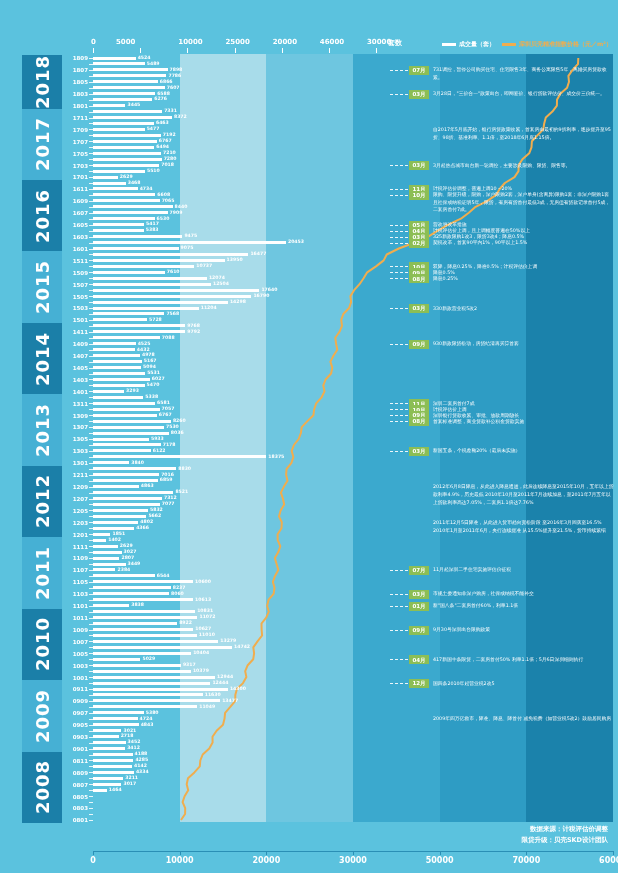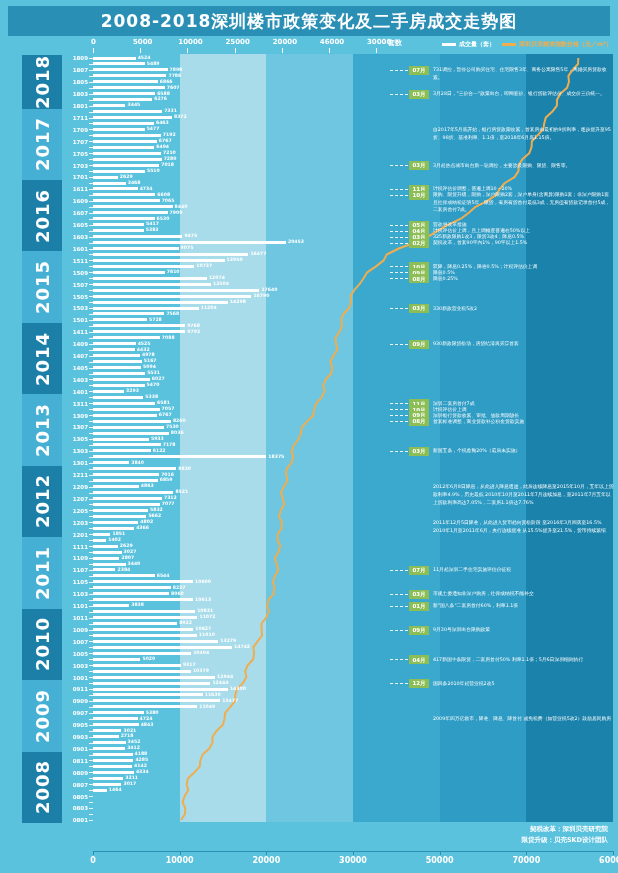--- a/index.html
+++ b/index.html
@@ -73,28 +73,25 @@
 
   
   .footer{ position:absolute; right:10px; bottom:26px; text-align:right; }
   .footer div{ color:#ffffff; font-size:6.5px; line-height:1.8; font-weight:bold; }
 </style>
 </head>
 <body>
 
 <div id="page">
 
-  <div class="title-bar">
-    <span class="t">2008-2018深圳楼市政策变化及二手房成交走势图</span>
-  </div>
 
   <div class="top-axis" id="top-axis">
       <span class="tick" style="left: 91px;">0</span>
       <span class="tmark" style="left: 93px;"></span>
-      <span class="tick" style="left: 133px;">5000</span>
+      <span class="tick" style="left: 116px;">5000</span>
       <span class="tmark" style="left: 140.167px;"></span>
       <span class="tick" style="left: 178.333px;">10000</span>
       <span class="tmark" style="left: 187.333px;"></span>
       <span class="tick" style="left: 225.5px;">25000</span>
       <span class="tmark" style="left: 234.5px;"></span>
       <span class="tick" style="left: 272.667px;">20000</span>
       <span class="tmark" style="left: 281.667px;"></span>
       <span class="tick" style="left: 319.833px;">46000</span>
       <span class="tmark" style="left: 328.833px;"></span>
       <span class="tick" style="left: 367px;">30000</span>
@@ -730,17 +727,17 @@
       <div class="blab" style="left: 353px;">30000</div>
       <div class="btick" style="left: 439.667px;"></div>
       <div class="blab" style="left: 439.667px;">50000</div>
       <div class="btick" style="left: 526.333px;"></div>
       <div class="blab" style="left: 526.333px;">70000</div>
       <div class="btick" style="left: 613px;"></div>
       <div class="blab" style="left: 613px;">60000</div>
     </div>
 
   <div class="footer" id="footer">
-      <div>契税改革：深圳贝壳研究院</div>
+      <div>数据来源：计税评估价调整</div>
       <div>限贷升级：贝壳SKD设计团队</div>
     </div>
 
 </div>
 
 </body></html>

